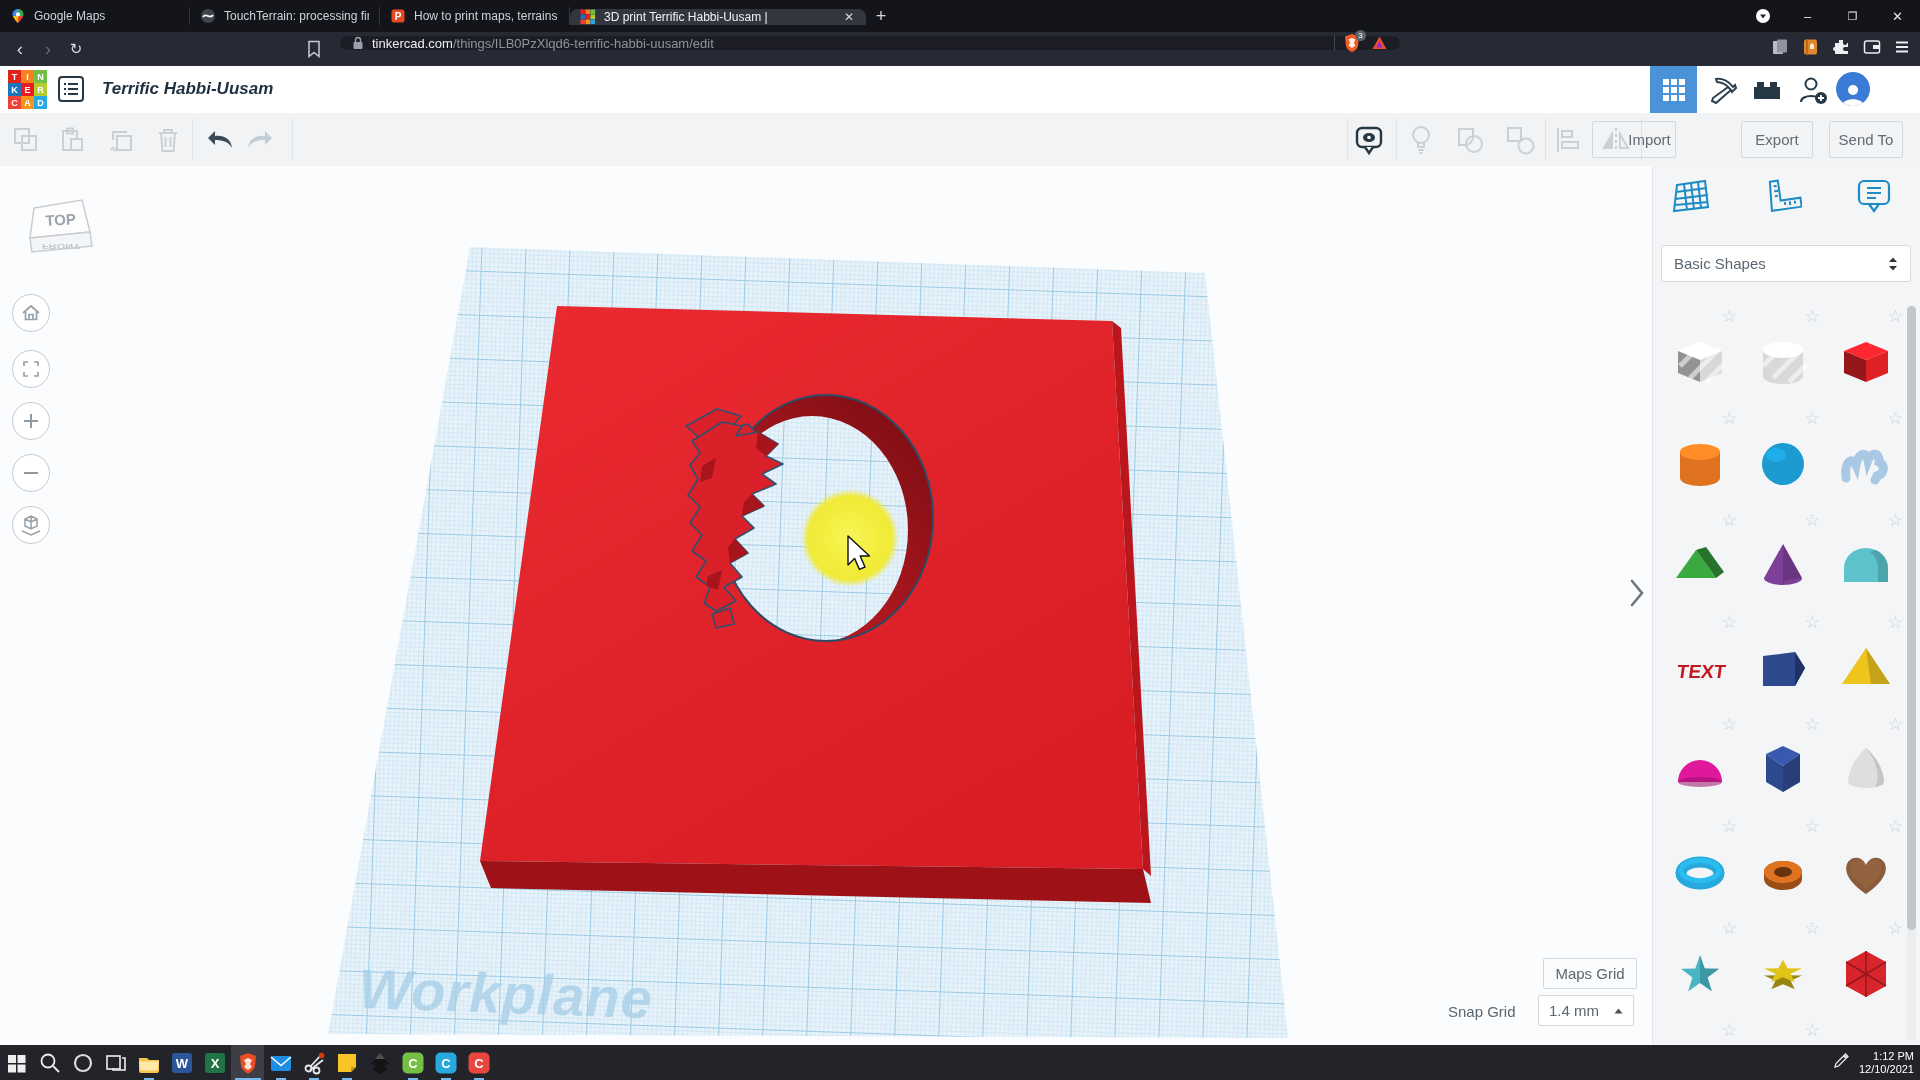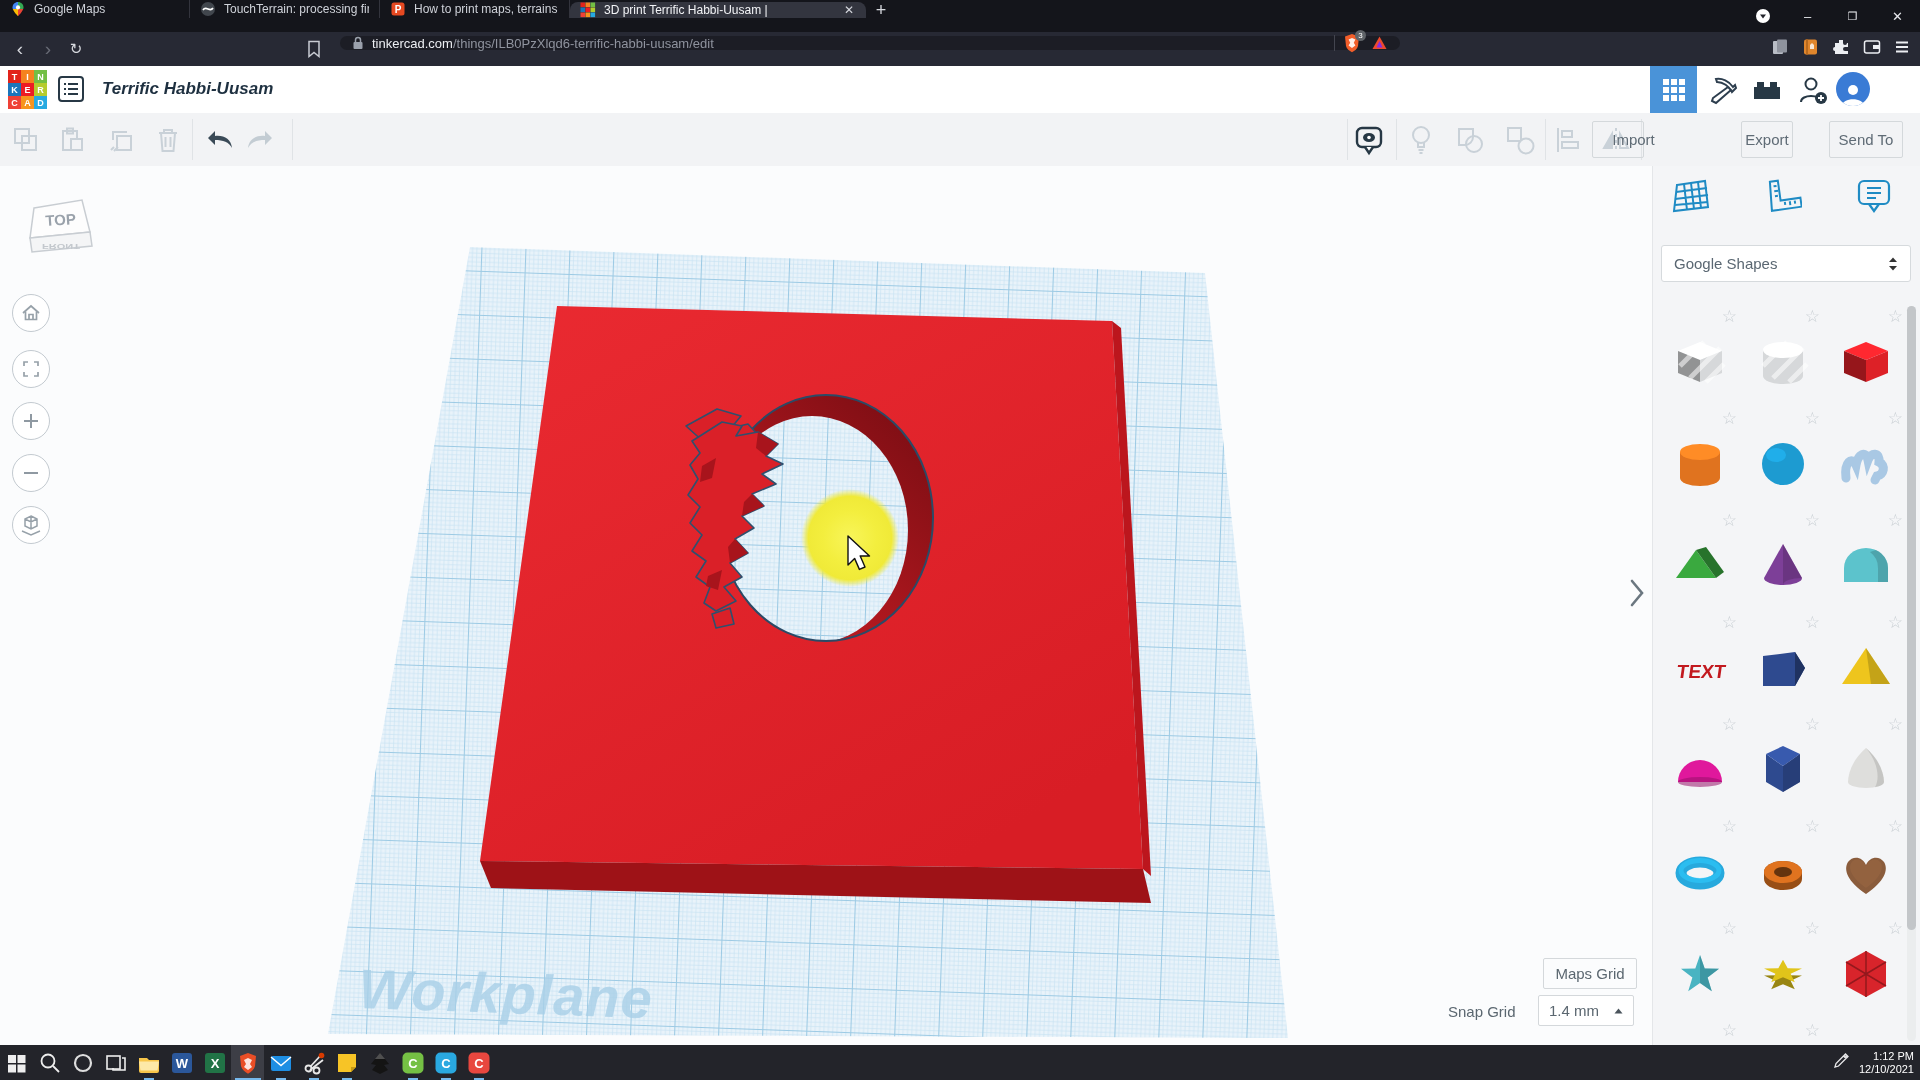--- a/index.html
+++ b/index.html
@@ -1,20 +1,20 @@
 <!DOCTYPE html>
 <html><head>
 <meta charset="utf-8">
 <style>
   html,body{margin:0;padding:0;background:#000;}
   .screen{position:relative;width:1920px;height:1080px;overflow:hidden;
     font-family:"Liberation Sans",sans-serif;background:#fbfcfd;}
   .abs{position:absolute;}
   
-  .tabbar{position:absolute;left:0;top:0;width:1920px;height:32px;background:#14151b;display:flex;align-items:flex-start;}
+  .tabbar{position:absolute;left:0;top:0;width:1920px;height:32px;background:#14151b;display:flex;align-items:center;}
   .tab{display:flex;align-items:center;gap:8px;padding:0 10px;width:190px;box-sizing:border-box;
        color:#cfd2d9;font-size:12px;white-space:nowrap;overflow:hidden;border-right:1px solid #33343d;cursor:default;}
   .tab .t-title{overflow:hidden;text-overflow:clip;flex:1;}
   .tab.active{background:#33353f;color:#f2f3f6;width:296px;border-right:none;border-radius:8px 8px 0 0;margin-top:2px;}
   .tab .fav{width:16px;height:16px;flex:none;display:inline-block;}
   .tab .closex{color:#d6d8de;font-size:12px;padding:0 2px;flex:none;}
   .newtab{color:#d6d8de;font-size:18px;width:30px;display:flex;align-items:center;justify-content:center;}
   .winctl{position:absolute;right:0;top:0;height:32px;display:flex;align-items:center;gap:0;}
   .winctl .wbtn{width:45px;height:32px;display:flex;align-items:center;justify-content:center;color:#e8e9ee;font-size:13px;}
   .addrbar{position:absolute;left:0;top:32px;width:1920px;height:34px;background:#272934;display:flex;align-items:center;}
@@ -349,22 +349,22 @@
     <div class="tbi" style="left:1600px;">
       <svg width="28" height="28" viewBox="0 0 28 28">
           <g stroke="#c9d1d8" stroke-width="2" fill="none">
             <path d="M14,2 v24" stroke-dasharray="3,3"></path>
             <path d="M10,8 L10,22 L2,22 Z" fill="#c9d1d8"></path>
             <path d="M18,8 L18,22 L26,22 Z"></path>
           </g>
         </svg>
     </div>
     <div class="tbsep" style="left:1641px;"></div>
-    <button class="tbbtn" style="left:1592px;width:52px;padding-left:37px;">Import</button>
-    <button class="tbbtn" style="left:1741px;width:52px;">Export</button>
+    <button class="tbbtn" style="left:1592px;width:84px;padding-left:37px;">Import</button>
+    <button class="tbbtn" style="left:1741px;width:72px;">Export</button>
     <button class="tbbtn" style="left:1829px;width:74px;">Send To</button>
   </div>
 
   <div class="canvas">
     <svg width="1652" height="879" viewBox="0 0 1652 879">
       <defs>
         <pattern id="wpgrid" width="44" height="44" patternUnits="userSpaceOnUse" patternTransform="rotate(2)">
           <rect width="44" height="44" fill="#e9f3fa"></rect>
           <g stroke="#c7e2f2" stroke-width="0.7">
             <path d="M4.4,0V44 M8.8,0V44 M13.2,0V44 M17.6,0V44 M22,0V44 M26.4,0V44 M30.8,0V44 M35.2,0V44 M39.6,0V44 M0,4.4H44 M0,8.8H44 M0,13.2H44 M0,17.6H44 M0,22H44 M0,26.4H44 M0,30.8H44 M0,35.2H44 M0,39.6H44"></path>
@@ -500,21 +500,21 @@
     <div class="pico" style="left:199px;">
       <svg width="38" height="38" viewBox="0 0 38 38">
           <g fill="none" stroke="#1f8bc4" stroke-width="2.2">
             <rect x="4" y="4" width="30" height="23" rx="5"></rect>
             <path d="M14,27 l5,7 5,-7"></path>
             <path d="M12,11 h14 M12,16 h14 M12,21 h9"></path>
           </g>
         </svg>
     </div>
     <div class="pselect">
-      <span>Google Shapes</span>
+      <span>Basic Shapes</span>
       <svg width="10" height="14" viewBox="0 0 10 14">
         <path d="M1,5 L5,0.5 L9,5 Z" fill="#333"></path>
           <path d="M1,9 L5,13.5 L9,9 Z" fill="#333"></path>
       </svg>
     </div>
     <div class="shapegrid" id="shapegrid">
         <div class="tile" title="box-transparent" style="left: 0px; top: 6px;">
           <span class="fstar">☆</span>
           <svg width="60" height="60" viewBox="0 0 60 60">
             <polygon points="30,10 52,19 30,28 8,19" fill="rgb(255,255,255)"></polygon>

